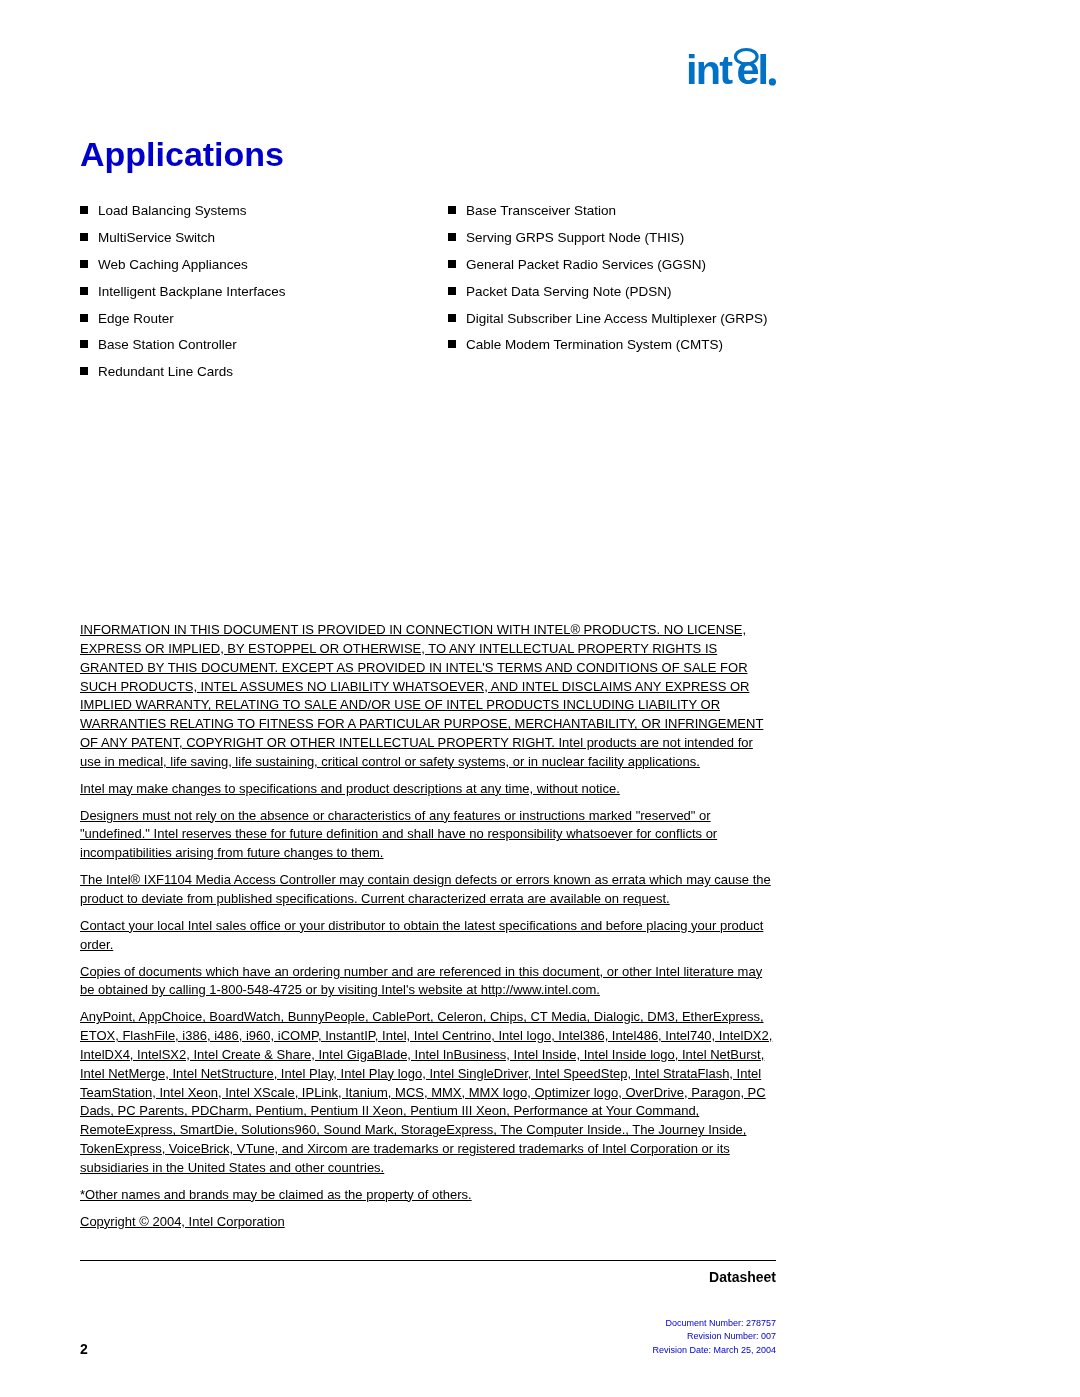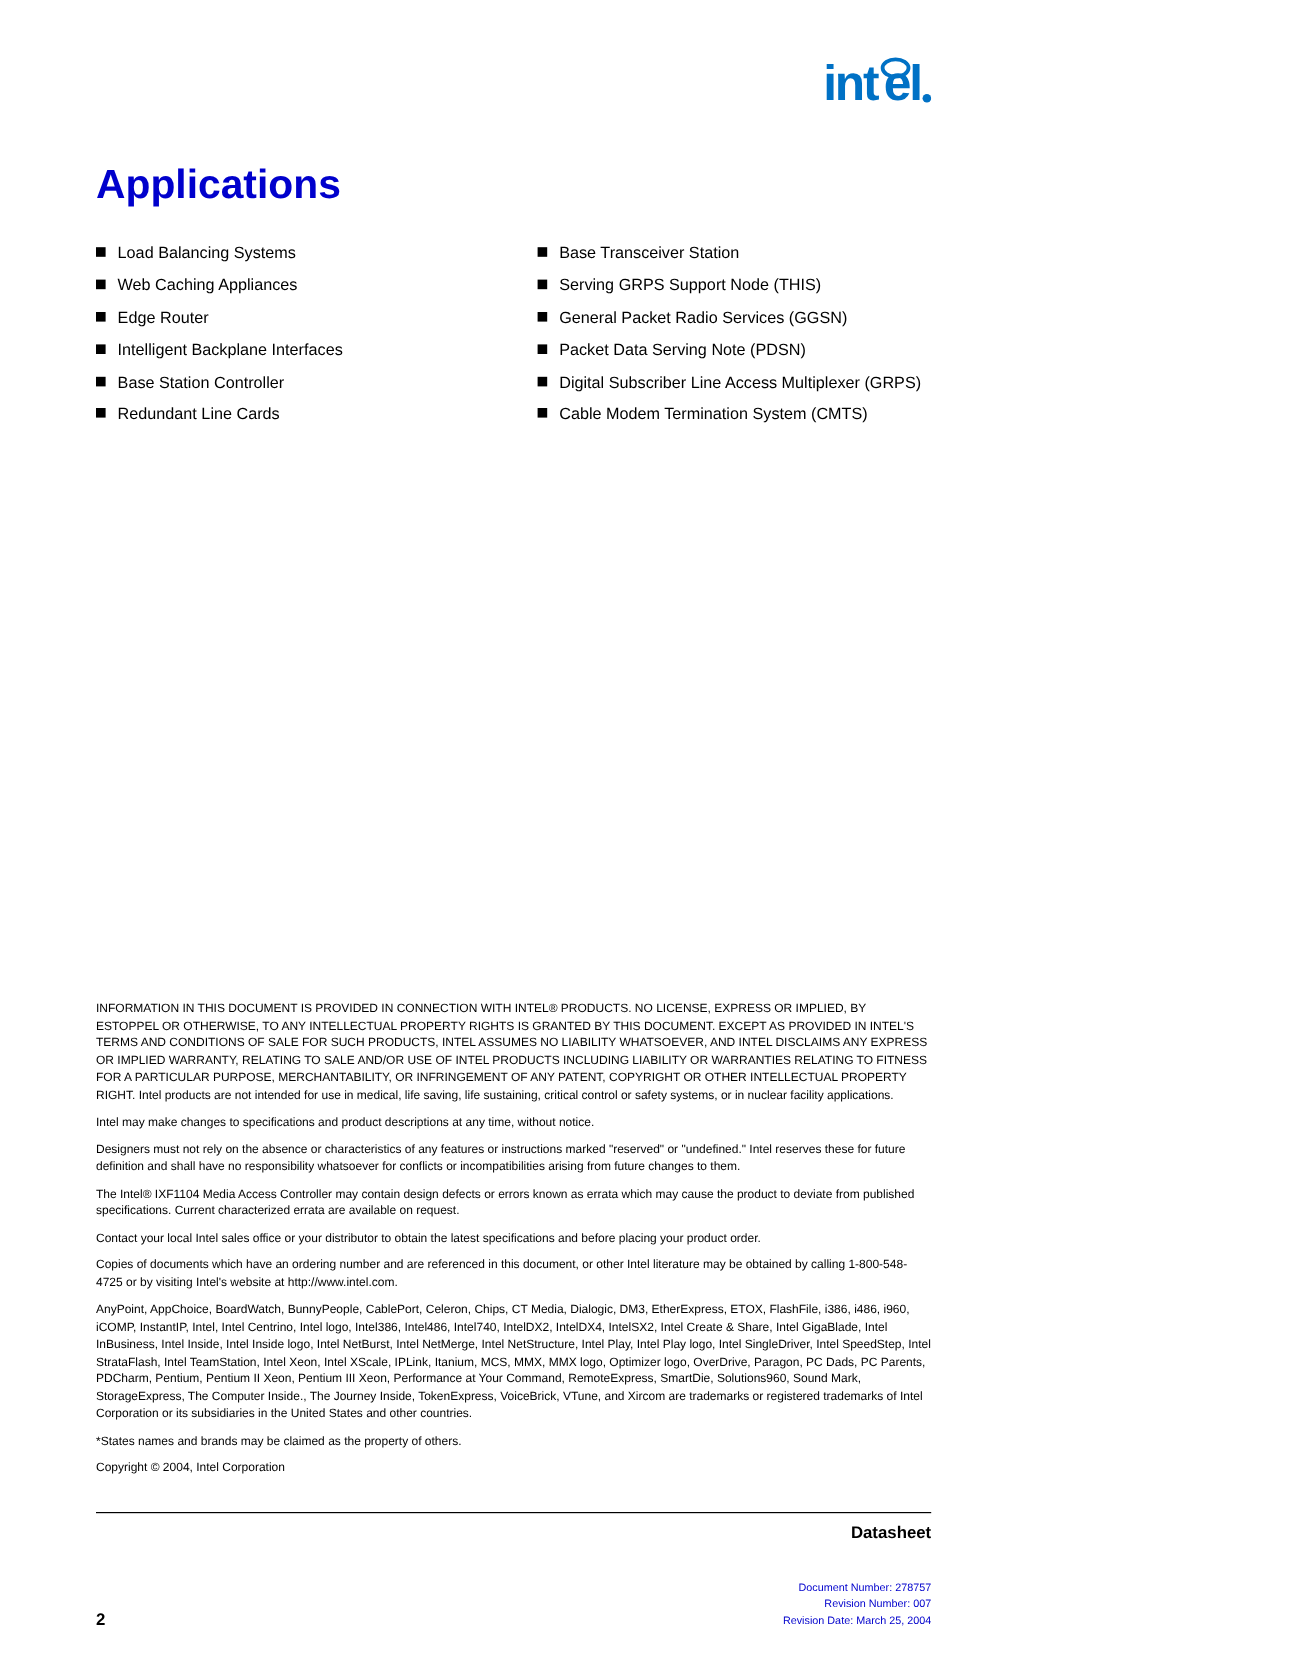--- a/index.html
+++ b/index.html
@@ -68,24 +68,25 @@
       background: #000;
       margin-right: 10px;
       margin-top: 4px;
       flex-shrink: 0;
     }
     .legal-section {
       margin-top: auto;
       padding-top: 30px;
     }
     .legal-text-block {
-      font-size: 10px;
+      font-size: 13px;
       line-height: 1.45;
       color: #000;
       margin-bottom: 8px;
+      text-decoration: underline;
     }
     .footer {
       display: flex;
       justify-content: space-between;
       align-items: flex-end;
       border-top: 1px solid #000;
       padding-top: 8px;
       margin-top: 20px;
     }
     .footer-page-num {
@@ -133,29 +134,33 @@
 
   <div class="content-area">
     <div class="column-left">
       <ul class="bullet-list">
       <li>
             <span class="bullet-square"></span>
             <span>Load Balancing Systems</span>
           </li>
           <li>
             <span class="bullet-square"></span>
+            <span>MultiService Switch</span>
+          </li>
+          <li>
+            <span class="bullet-square"></span>
             <span>Web Caching Appliances</span>
           </li>
           <li>
             <span class="bullet-square"></span>
+            <span>Intelligent Backplane Interfaces</span>
+          </li>
+          <li>
+            <span class="bullet-square"></span>
             <span>Edge Router</span>
-          </li>
-          <li>
-            <span class="bullet-square"></span>
-            <span>Intelligent Backplane Interfaces</span>
           </li>
           <li>
             <span class="bullet-square"></span>
             <span>Base Station Controller</span>
           </li>
           <li>
             <span class="bullet-square"></span>
             <span>Redundant Line Cards</span>
           </li>
         </ul>
@@ -193,21 +198,21 @@
   <div class="spacer"></div>
 
   <div class="legal-section">
     <p class="legal-text-block">INFORMATION IN THIS DOCUMENT IS PROVIDED IN CONNECTION WITH INTEL® PRODUCTS. NO LICENSE, EXPRESS OR IMPLIED, BY ESTOPPEL OR OTHERWISE, TO ANY INTELLECTUAL PROPERTY RIGHTS IS GRANTED BY THIS DOCUMENT. EXCEPT AS PROVIDED IN INTEL'S TERMS AND CONDITIONS OF SALE FOR SUCH PRODUCTS, INTEL ASSUMES NO LIABILITY WHATSOEVER, AND INTEL DISCLAIMS ANY EXPRESS OR IMPLIED WARRANTY, RELATING TO SALE AND/OR USE OF INTEL PRODUCTS INCLUDING LIABILITY OR WARRANTIES RELATING TO FITNESS FOR A PARTICULAR PURPOSE, MERCHANTABILITY, OR INFRINGEMENT OF ANY PATENT, COPYRIGHT OR OTHER INTELLECTUAL PROPERTY RIGHT. Intel products are not intended for use in medical, life saving, life sustaining, critical control or safety systems, or in nuclear facility applications.</p>
     <p class="legal-text-block">Intel may make changes to specifications and product descriptions at any time, without notice.</p>
     <p class="legal-text-block">Designers must not rely on the absence or characteristics of any features or instructions marked "reserved" or "undefined." Intel reserves these for future definition and shall have no responsibility whatsoever for conflicts or incompatibilities arising from future changes to them.</p>
     <p class="legal-text-block">The Intel® IXF1104 Media Access Controller may contain design defects or errors known as errata which may cause the product to deviate from published specifications. Current characterized errata are available on request.</p>
     <p class="legal-text-block">Contact your local Intel sales office or your distributor to obtain the latest specifications and before placing your product order.</p>
     <p class="legal-text-block">Copies of documents which have an ordering number and are referenced in this document, or other Intel literature may be obtained by calling 1-800-548-4725 or by visiting Intel's website at http://www.intel.com.</p>
     <p class="legal-text-block">AnyPoint, AppChoice, BoardWatch, BunnyPeople, CablePort, Celeron, Chips, CT Media, Dialogic, DM3, EtherExpress, ETOX, FlashFile, i386, i486, i960, iCOMP, InstantIP, Intel, Intel Centrino, Intel logo, Intel386, Intel486, Intel740, IntelDX2, IntelDX4, IntelSX2, Intel Create &amp; Share, Intel GigaBlade, Intel InBusiness, Intel Inside, Intel Inside logo, Intel NetBurst, Intel NetMerge, Intel NetStructure, Intel Play, Intel Play logo, Intel SingleDriver, Intel SpeedStep, Intel StrataFlash, Intel TeamStation, Intel Xeon, Intel XScale, IPLink, Itanium, MCS, MMX, MMX logo, Optimizer logo, OverDrive, Paragon, PC Dads, PC Parents, PDCharm, Pentium, Pentium II Xeon, Pentium III Xeon, Performance at Your Command, RemoteExpress, SmartDie, Solutions960, Sound Mark, StorageExpress, The Computer Inside., The Journey Inside, TokenExpress, VoiceBrick, VTune, and Xircom are trademarks or registered trademarks of Intel Corporation or its subsidiaries in the United States and other countries.</p>
-    <p class="legal-text-block">*States names and brands may be claimed as the property of others.</p>
+    <p class="legal-text-block">*Other names and brands may be claimed as the property of others.</p>
     <p class="legal-text-block">Copyright © 2004, Intel Corporation</p>
   </div>
 
   <div class="footer">
     <span class="footer-page-num">2</span>
     <div class="footer-right">
       <span class="datasheet-label">Datasheet</span>
       <div class="doc-info">
         <span>Document Number: 278757</span><br>
         <span>Revision Number: 007</span><br>

